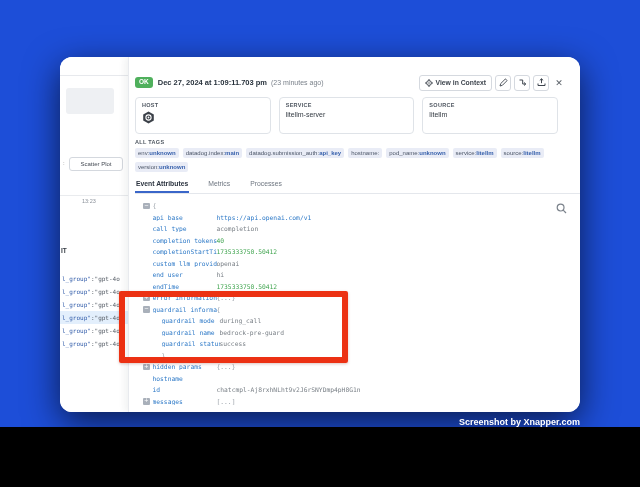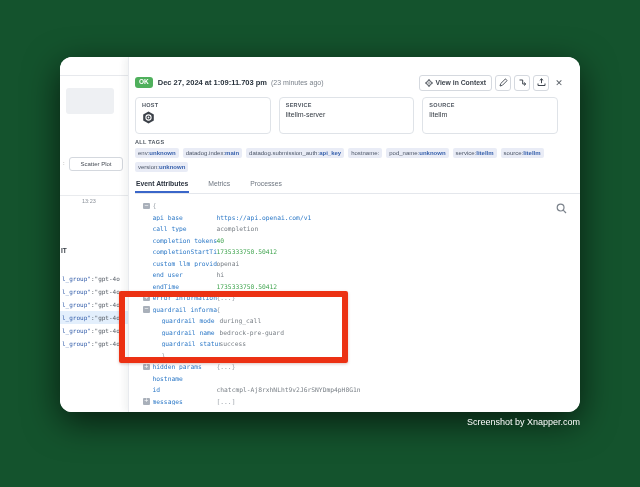--- a/index.html
+++ b/index.html
@@ -1,19 +1,19 @@
 <!DOCTYPE html>
 <html><head>
 <meta charset="utf-8">
 <style>
   * { margin:0; padding:0; box-sizing:border-box; }
   html,body { width:640px; height:487px; background:#000; overflow:hidden;
               font-family:"Liberation Sans", sans-serif; }
 
-  .stage { position:relative; width:640px; height:487px; background:#14532d; }
+  .stage { position:relative; width:640px; height:427px; background:#1d4ed8; }
 
   
   .card { position:absolute; left:60px; top:57px; width:520px; height:355px;
           background:#fff; border-radius:12px; box-shadow:0 10px 35px rgba(0,0,0,.65);
           overflow:hidden; }
 
   
   .left-strip { position:absolute; left:0; top:0; width:68px; height:100%;
                 background:#fff; overflow:hidden; }
   .ls-topline { position:absolute; left:0; top:18px; width:68px; height:1px; background:#e7e9ed; }
@@ -97,21 +97,21 @@
 
   .search-ico { position:absolute; top:146px; right:13px; cursor:pointer; }
 
   
   .annotation { position:absolute; left:59px; top:234px; width:229px; height:72px;
                 border:6px solid #ec3113; border-radius:2px; pointer-events:none;
                 box-shadow:0 1px 3px rgba(120,20,0,.25); z-index:50; }
 
   
   .watermark { position:absolute; right:60px; top:417px; color:#fff; font-size:9px;
-               font-weight:normal; }
+               font-weight:bold; }
 </style>
 </head>
 <body>
 
 <div class="stage">
 
   <div class="card">
 
     <div class="left-strip">
       <div class="ls-topline"></div>

